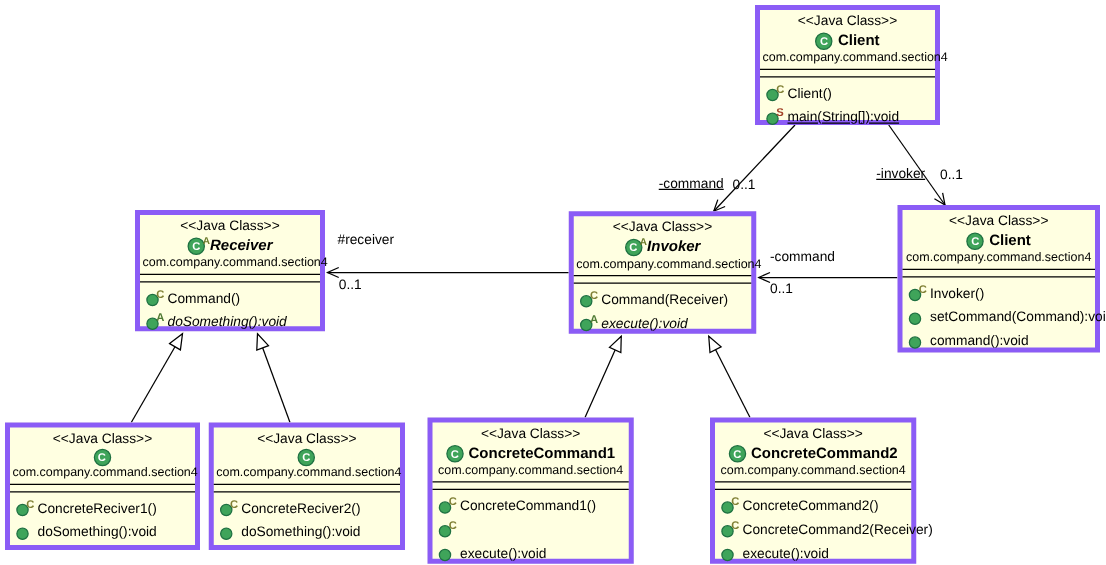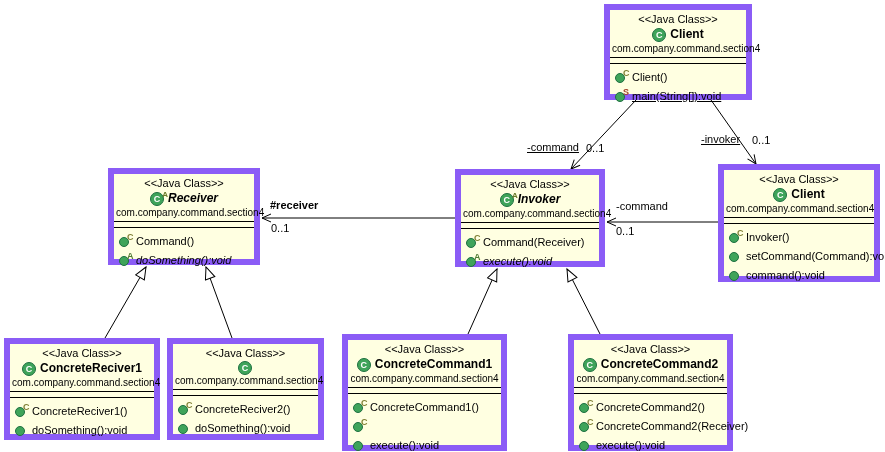--- a/index.html
+++ b/index.html
@@ -1,19 +1,19 @@
 <!DOCTYPE html>
 <html><head>
 <meta charset="utf-8">
 <style>
   html,body{margin:0;padding:0;background:#ffffff;}
   #canvas{position:relative;width:885px;height:452px;background:#ffffff;overflow:hidden;
           font-family:"Liberation Sans",sans-serif;color:#000;}
   svg.edges{position:absolute;left:0;top:0;z-index:1;}
-  .cls{position:absolute;z-index:2;background:#FFFFE1;border:6px solid #8b5cf6;box-sizing:border-box;}
+  .cls{position:absolute;z-index:2;background:#FFFFE1;border:4px solid #8b5cf6;box-sizing:border-box;}
   .hdr{text-align:center;padding:3px 2px 2px 2px;border-bottom:1px solid #000;}
   .stereo{font-size:11px;line-height:13px;}
   .nameline{font-size:12px;font-weight:bold;line-height:16px;display:flex;align-items:center;justify-content:center;gap:3px;}
   .nameline.abstract .cname{font-style:italic;}
   .pkg{font-size:10px;line-height:13px;white-space:nowrap;}
   .fields{height:5px;border-bottom:1px solid #000;}
   .methods{padding:3px 2px 0 5px;}
   .mrow{display:flex;align-items:center;gap:3px;font-size:11px;height:19px;white-space:nowrap;}
   .mrow .mtext.i{font-style:italic;}
   .mrow .mtext.u{text-decoration:underline;}
@@ -56,21 +56,21 @@
     <line x1="105" y1="338" x2="146" y2="267" stroke="#000" stroke-width="1" marker-end="url(#tri)"></line>
     <line x1="232" y1="338" x2="206" y2="267" stroke="#000" stroke-width="1" marker-end="url(#tri)"></line>
     <line x1="468" y1="334" x2="497" y2="269" stroke="#000" stroke-width="1" marker-end="url(#tri)"></line>
     <line x1="600" y1="334" x2="567" y2="269" stroke="#000" stroke-width="1" marker-end="url(#tri)"></line>
   </svg>
 
   <span class="elabel u" style="left:527px;top:141px;">-command</span>
   <span class="elabel" style="left:586px;top:142px;">0..1</span>
   <span class="elabel u" style="left:701px;top:133px;">-invoker</span>
   <span class="elabel" style="left:752px;top:134px;">0..1</span>
-  <span class="elabel" style="left:270px;top:199px;font-weight:bold;">#receiver</span>
+  <span class="elabel" style="left:270px;top:186px;">#receiver</span>
   <span class="elabel" style="left:271px;top:222px;">0..1</span>
   <span class="elabel" style="left:616px;top:200px;">-command</span>
   <span class="elabel" style="left:616px;top:225px;">0..1</span>
 
   <div class="cls" style="left:604px;top:4px;width:148px;height:96px;">
     <div class="hdr">
       <div class="stereo">&lt;&lt;Java Class&gt;&gt;</div>
       <div class="nameline">
         <span class="cicon">
             <span class="ball">C</span>
@@ -195,21 +195,20 @@
     </div>
   </div>
 
   <div class="cls" style="left:4px;top:338px;width:156px;height:102px;">
     <div class="hdr">
       <div class="stereo">&lt;&lt;Java Class&gt;&gt;</div>
       <div class="nameline">
         <span class="cicon">
             <span class="ball">C</span>
           </span>
-        <span class="cname">ConcreteReciver1</span>
       </div>
       <div class="pkg">com.company.command.section4</div>
     </div>
     <div class="fields"></div>
     <div class="methods">
       <div class="mrow">
         <span class="micon">
             <span class="ball"></span>
             <span class="ad ad-C">C</span>
           </span>

